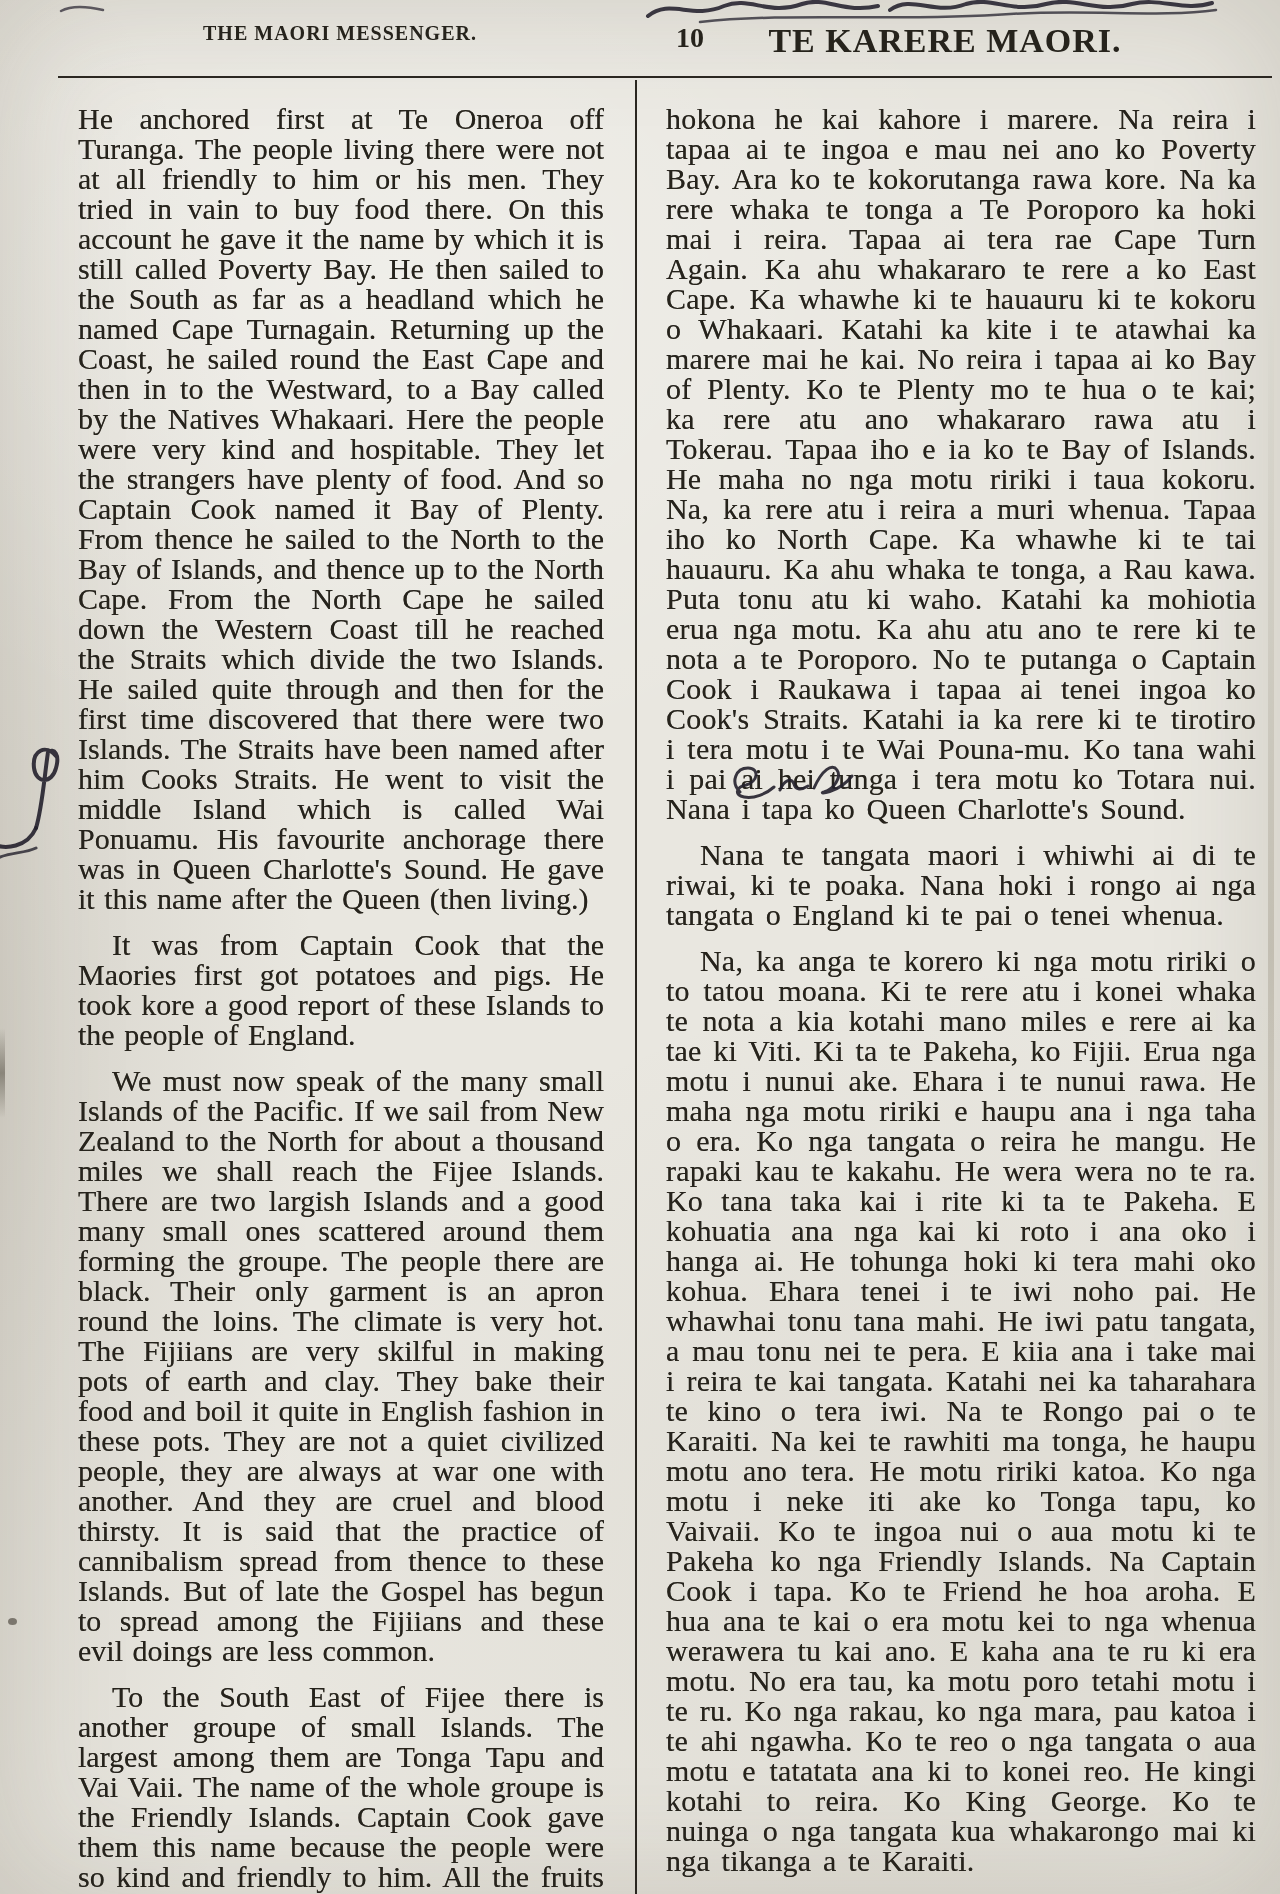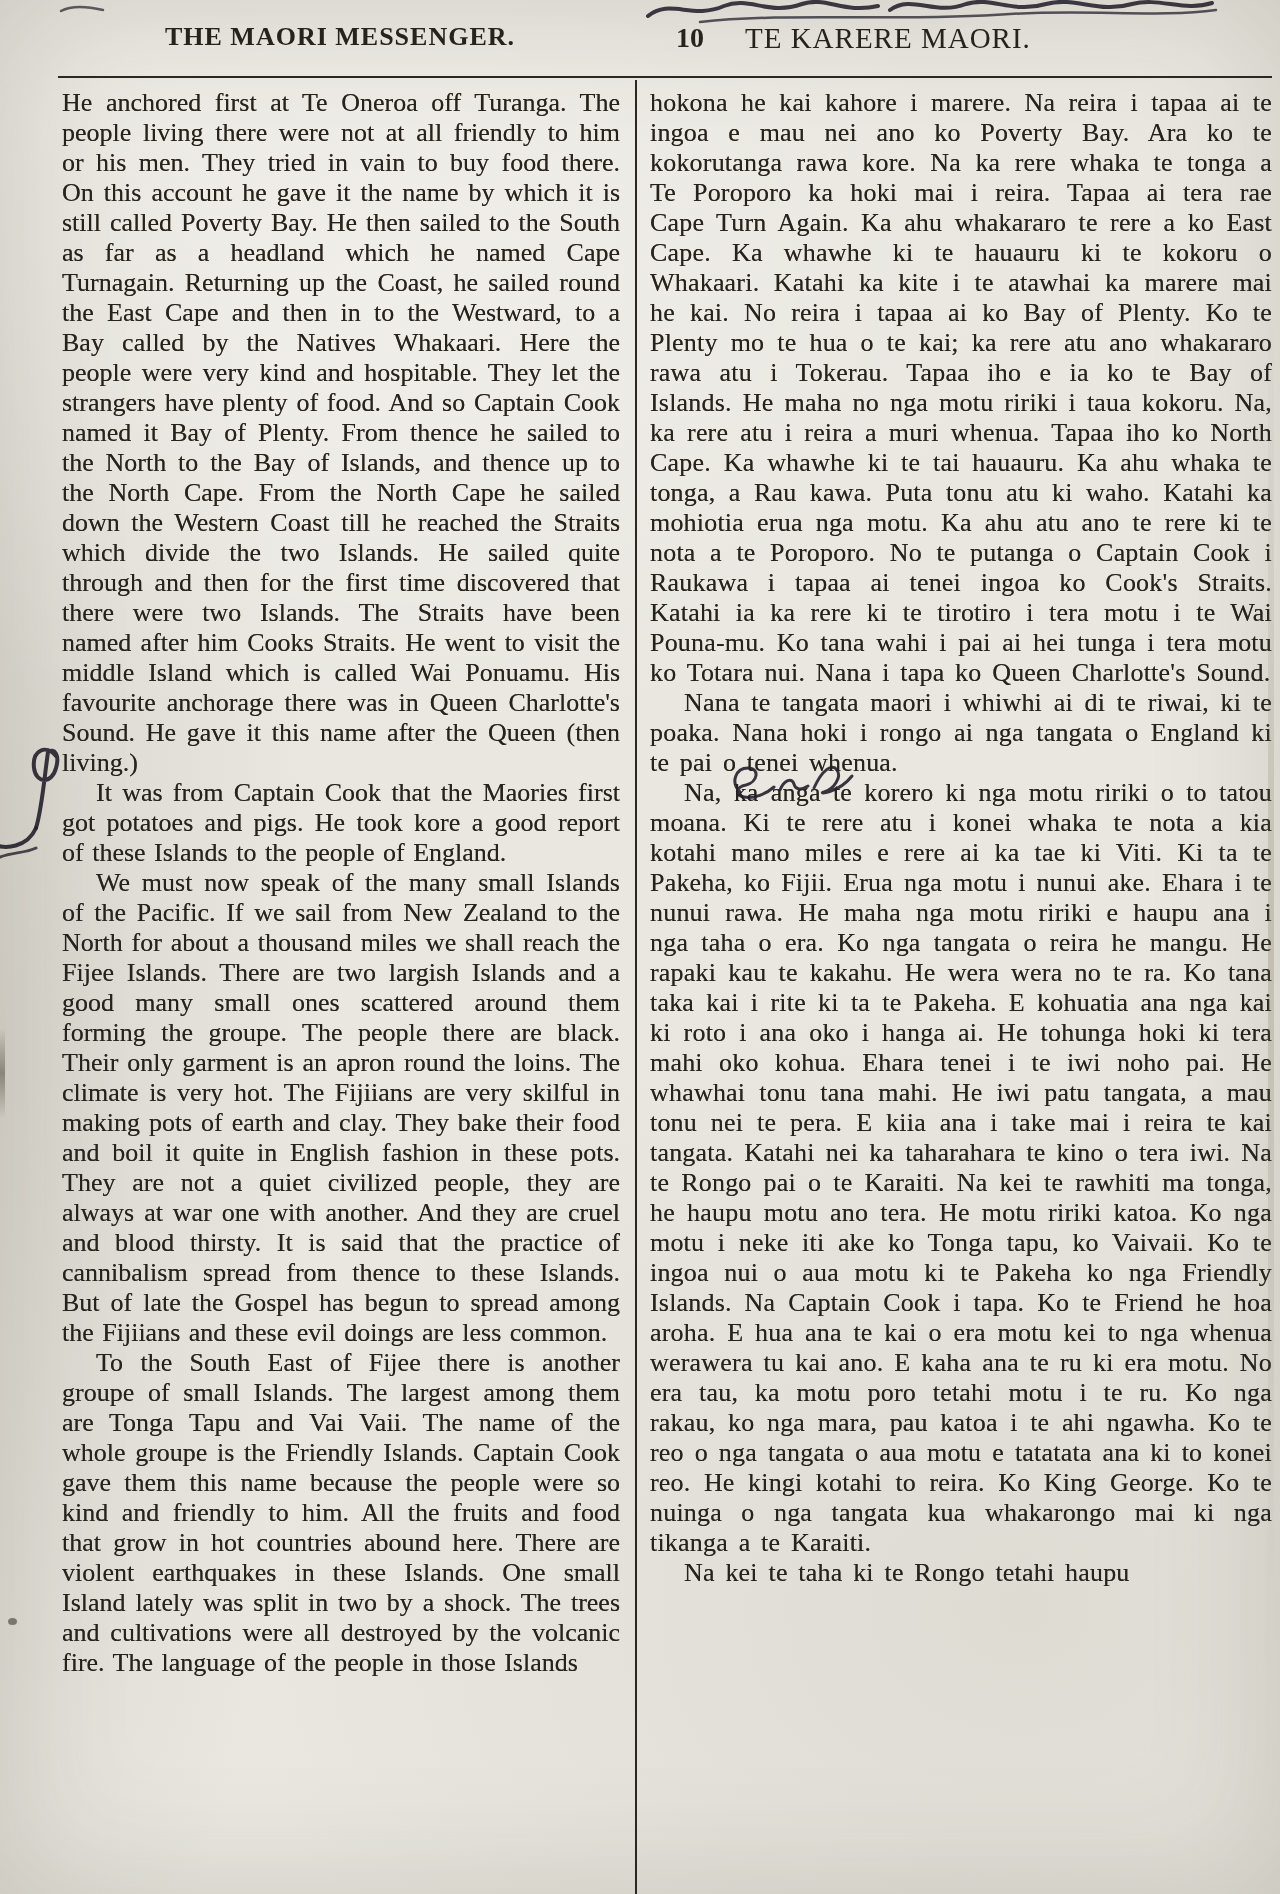--- a/index.html
+++ b/index.html
@@ -13,37 +13,37 @@
     background-color:#e9e7e0;
     background-image:
       radial-gradient(ellipse 900px 700px at 30% 15%, rgba(255,255,255,0.30), transparent 70%),
       radial-gradient(ellipse 1100px 900px at 80% 85%, rgba(125,115,95,0.10), transparent 72%),
       radial-gradient(ellipse 420px 1500px at 0% 55%, rgba(110,100,82,0.14), transparent 75%);
     box-shadow: inset 0 0 130px rgba(92,82,62,0.20);
     color:#26231c;
   }
   .masthead{position:absolute;top:22px;left:0;right:0;height:42px;}
   .mast-left{position:absolute;left:90px;width:500px;text-align:center;
-    font-weight:bold;font-size:26px;letter-spacing:1px;}
+    font-weight:bold;font-size:20px;letter-spacing:1px;}
   .mast-page{position:absolute;left:655px;width:70px;text-align:center;
     font-weight:bold;font-size:28px;}
-  .mast-right{position:absolute;left:745px;width:400px;text-align:left;
-    font-weight:normal;font-size:29px;letter-spacing:1px;}
+  .mast-right{position:absolute;left:745px;width:400px;text-align:center;
+    font-weight:bold;font-size:34px;letter-spacing:1px;}
   .head-rule{position:absolute;top:76px;left:58px;width:1214px;height:2px;
     background:#2b2721;}
   .col-divider{position:absolute;top:80px;bottom:0;left:635px;width:2px;
     background:#2b2721;}
   .col{position:absolute;top:88px;height:1806px;overflow:hidden;}
   .col-left{left:62px;width:558px;}
   .col-right{left:650px;width:622px;}
   .col p{
-    margin:0;padding:0;
+    margin:16px;padding:0;
     text-align:justify;
     text-indent:34px;
-    font-size:26px;line-height:30px;
+    font-size:30px;line-height:30px;
     text-shadow:0 0 0.6px rgba(43,39,31,0.65);
   }
   .col-left p{word-spacing:2px;}
   .col-right p{word-spacing:4px;letter-spacing:0.2px;}
   .col p.cont{text-indent:0;}
   .hw{position:absolute;pointer-events:none;}
   .hw path{fill:none;stroke:#23202c;stroke-linecap:round;stroke-linejoin:round;}
   .hw-top{top:-6px;left:640px;width:580px;height:34px;}
   .hw-corner{top:2px;left:58px;width:48px;height:14px;}
   .hw-margin{top:742px;left:-8px;width:78px;height:130px;}

